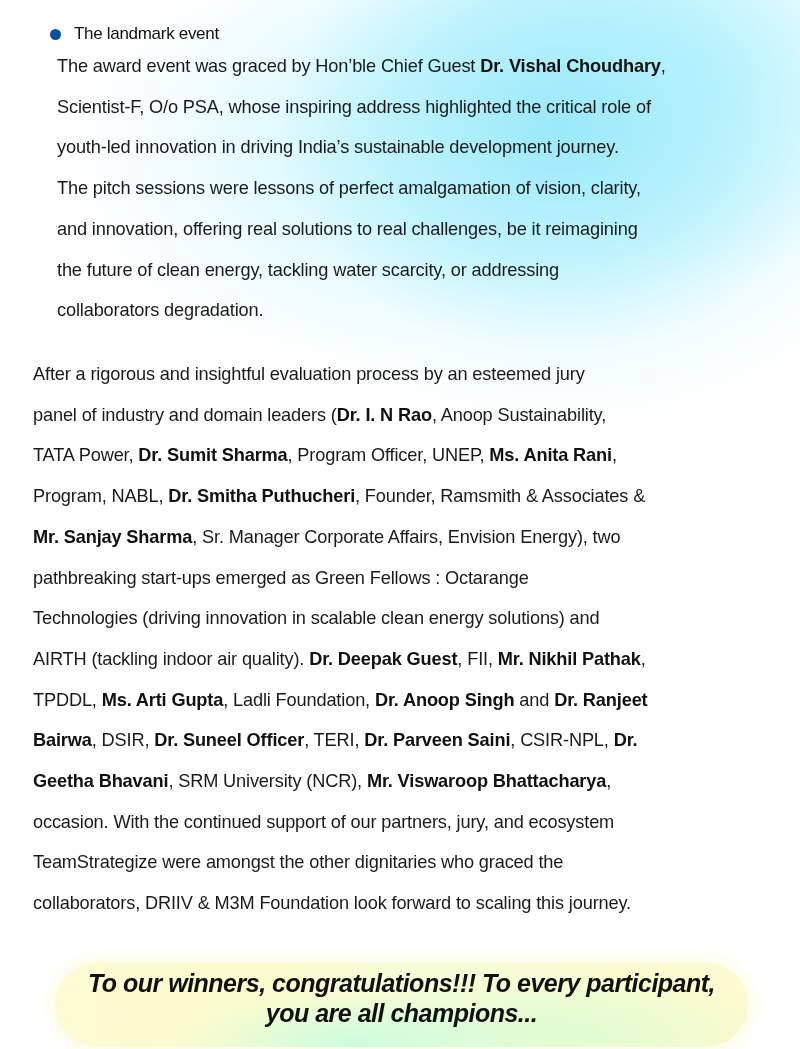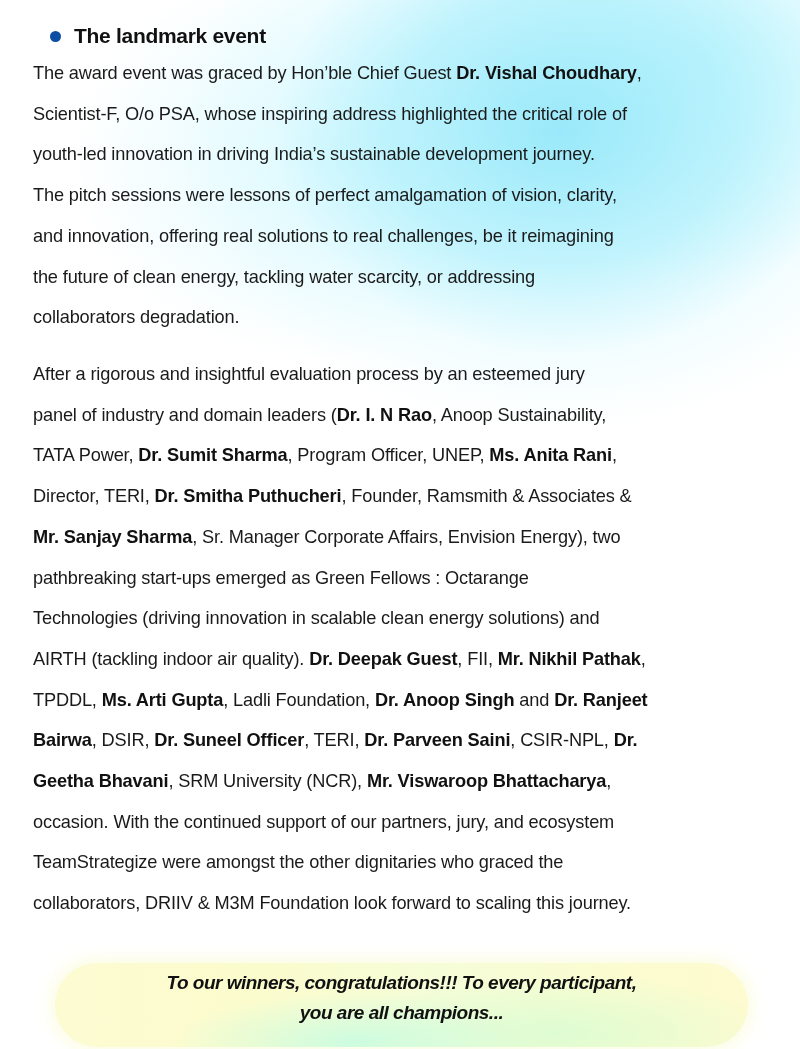--- a/index.html
+++ b/index.html
@@ -27,61 +27,61 @@
       left: 33px;
       top: 0;
       width: 740px;
     }
     .heading {
       position: absolute;
       left: 50px;
       top: 24px;
       display: flex;
       align-items: center;
-      font-weight: bold;
-      font-size: 21px;
+      font-weight: normal;
+      font-size: 17px;
       letter-spacing: -0.3px;
       color: #111;
     }
     .bullet {
       width: 11px; height: 11px;
       border-radius: 50%;
       background: #0b4ea2;
       margin-right: 13px;
       display: inline-block;
     }
     .para {
       position: absolute;
       left: 0;
       width: 740px;
       font-size: 18.2px;
       line-height: 40.7px;
       letter-spacing: -0.15px;
       color: #1a1a1a;
     }
-    .para1 { top: 53px; }
+    .para1 { top: 46px; margin-left: 24px; }
     .para2 { top: 354px; }
     .para b { font-weight: bold; color: #111; }
     .line { display: block; white-space: nowrap; }
     .banner {
       position: absolute;
       left: 55px;
       top: 963px;
       width: 693px;
       height: 84px;
       border-radius: 42px;
       background:
         radial-gradient(ellipse 180px 50px at 300px 80px, rgba(200,252,225,0.9) 0%, rgba(255,255,255,0) 100%),
         radial-gradient(ellipse 220px 60px at 500px 70px, rgba(215,252,210,0.8) 0%, rgba(255,255,255,0) 100%),
         linear-gradient(90deg, #fdfbd2 0%, #fbfccd 30%, #f5fdd8 55%, #fbfcd0 80%, #fdfbcf 100%);
       box-shadow: 0 0 14px 6px rgba(252,252,210,0.55);
       text-align: center;
       font-style: italic;
       font-weight: bold;
-      font-size: 19px;
+      font-size: 25px;
       line-height: 30px;
       color: #111;
       letter-spacing: -0.5px;
       padding-top: 5px;
       box-sizing: border-box;
     }
     .banner span { display: block; }
   </style>
 </head>
 <body>
@@ -100,21 +100,21 @@
       <span class="line"><span>youth-led innovation in driving India’s sustainable development journey.</span></span>
       <span class="line"><span>The pitch sessions were lessons of perfect amalgamation of vision, clarity,</span></span>
       <span class="line"><span>and innovation, offering real solutions to real challenges, be it reimagining</span></span>
       <span class="line"><span>the future of clean energy, tackling water scarcity, or addressing</span></span>
       <span class="line"><span>collaborators degradation.</span></span>
     </div>
   <div class="para para2" id="para2">
       <span class="line"><span>After a rigorous and insightful evaluation process by an esteemed jury</span></span>
       <span class="line"><span>panel of industry and domain leaders (</span><b>Dr. I. N Rao</b><span>, Anoop Sustainability,</span></span>
       <span class="line"><span>TATA Power, </span><b>Dr. Sumit Sharma</b><span>, Program Officer, UNEP, </span><b>Ms. Anita Rani</b><span>,</span></span>
-      <span class="line"><span>Director, TERI, </span><b>Dr. Smitha Puthucheri</b><span>, Founder, Ramsmith &amp; Associates &amp;</span></span>
+      <span class="line"><span>Program, NABL, </span><b>Dr. Smitha Puthucheri</b><span>, Founder, Ramsmith &amp; Associates &amp;</span></span>
       <span class="line"><b>Mr. Sanjay Sharma</b><span>, Sr. Manager Corporate Affairs, Envision Energy), two</span></span>
       <span class="line"><span>pathbreaking start-ups emerged as Green Fellows : Octarange</span></span>
       <span class="line"><span>Technologies (driving innovation in scalable clean energy solutions) and</span></span>
       <span class="line"><span>AIRTH (tackling indoor air quality). </span><b>Dr. Deepak Guest</b><span>, FII, </span><b>Mr. Nikhil Pathak</b><span>,</span></span>
       <span class="line"><span>TPDDL, </span><b>Ms. Arti Gupta</b><span>, Ladli Foundation, </span><b>Dr. Anoop Singh</b><span> and </span><b>Dr. Ranjeet</b></span>
       <span class="line"><b>Bairwa</b><span>, DSIR, </span><b>Dr. Suneel Officer</b><span>, TERI, </span><b>Dr. Parveen Saini</b><span>, CSIR-NPL, </span><b>Dr.</b></span>
       <span class="line"><b>Geetha Bhavani</b><span>, SRM University (NCR), </span><b>Mr. Viswaroop Bhattacharya</b><span>,</span></span>
       <span class="line"><span>occasion. With the continued support of our partners, jury, and ecosystem</span></span>
       <span class="line"><span>TeamStrategize were amongst the other dignitaries who graced the</span></span>
       <span class="line"><span>collaborators, DRIIV &amp; M3M Foundation look forward to scaling this journey.</span></span>

